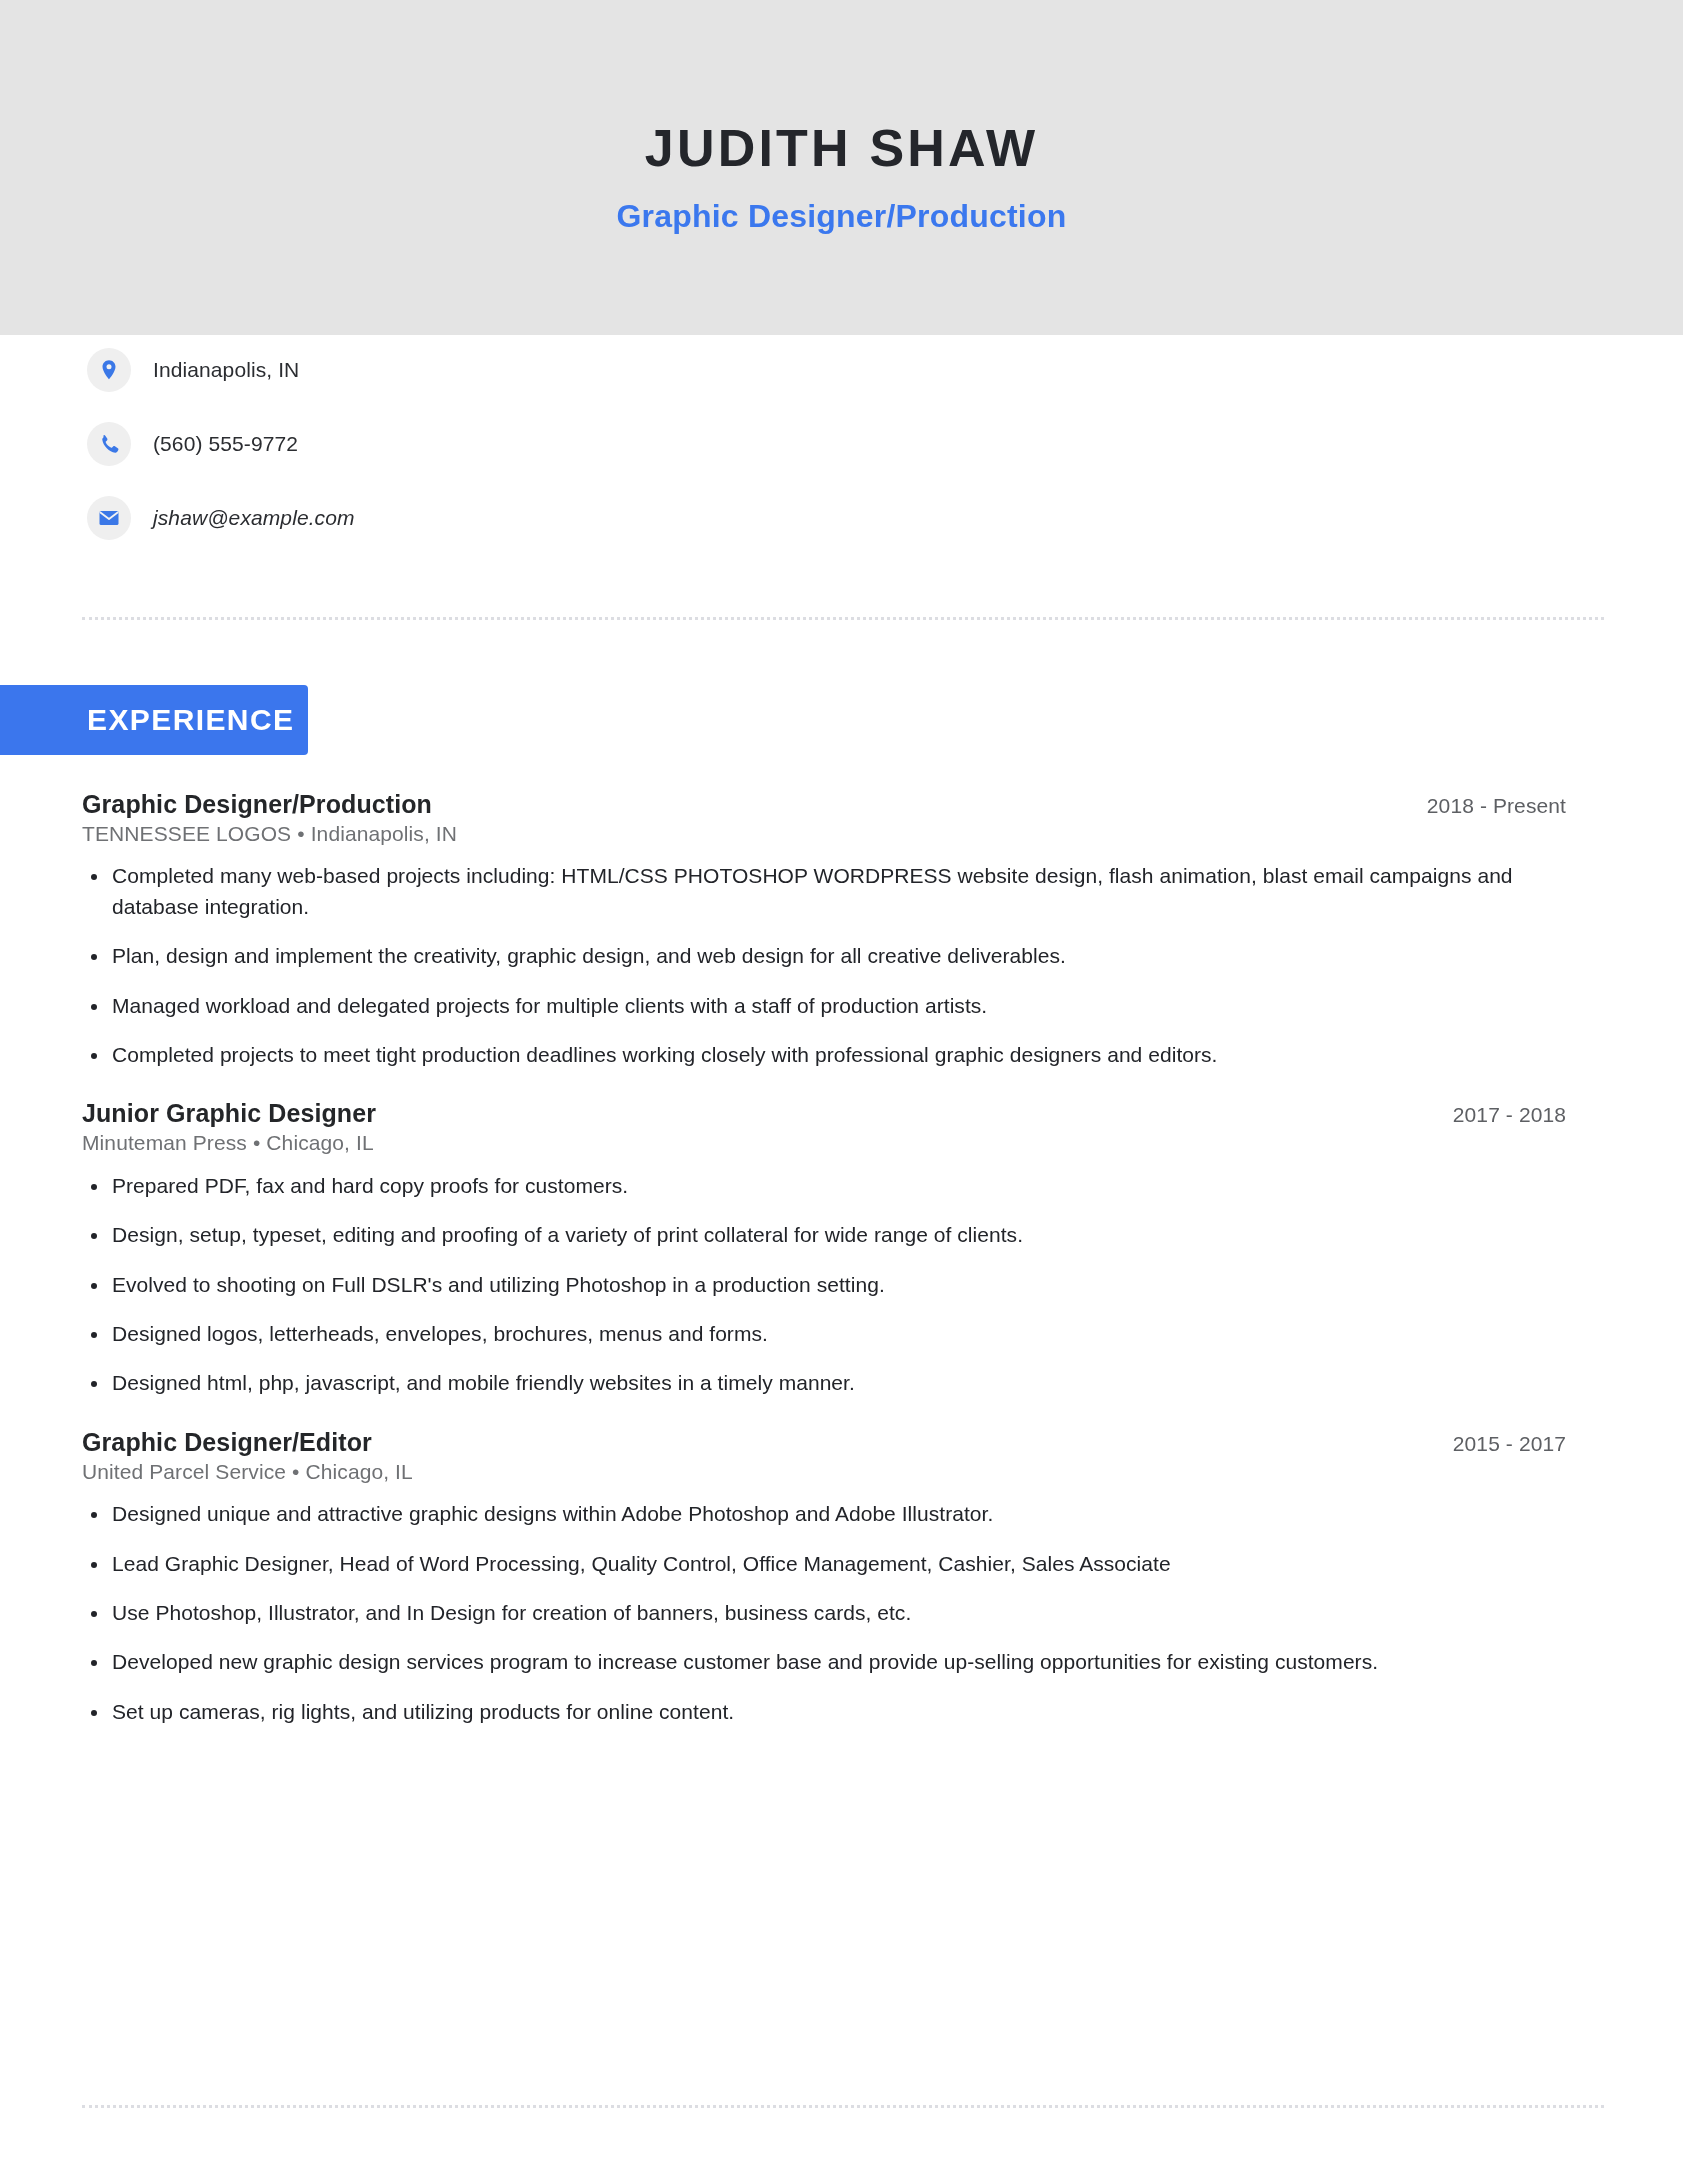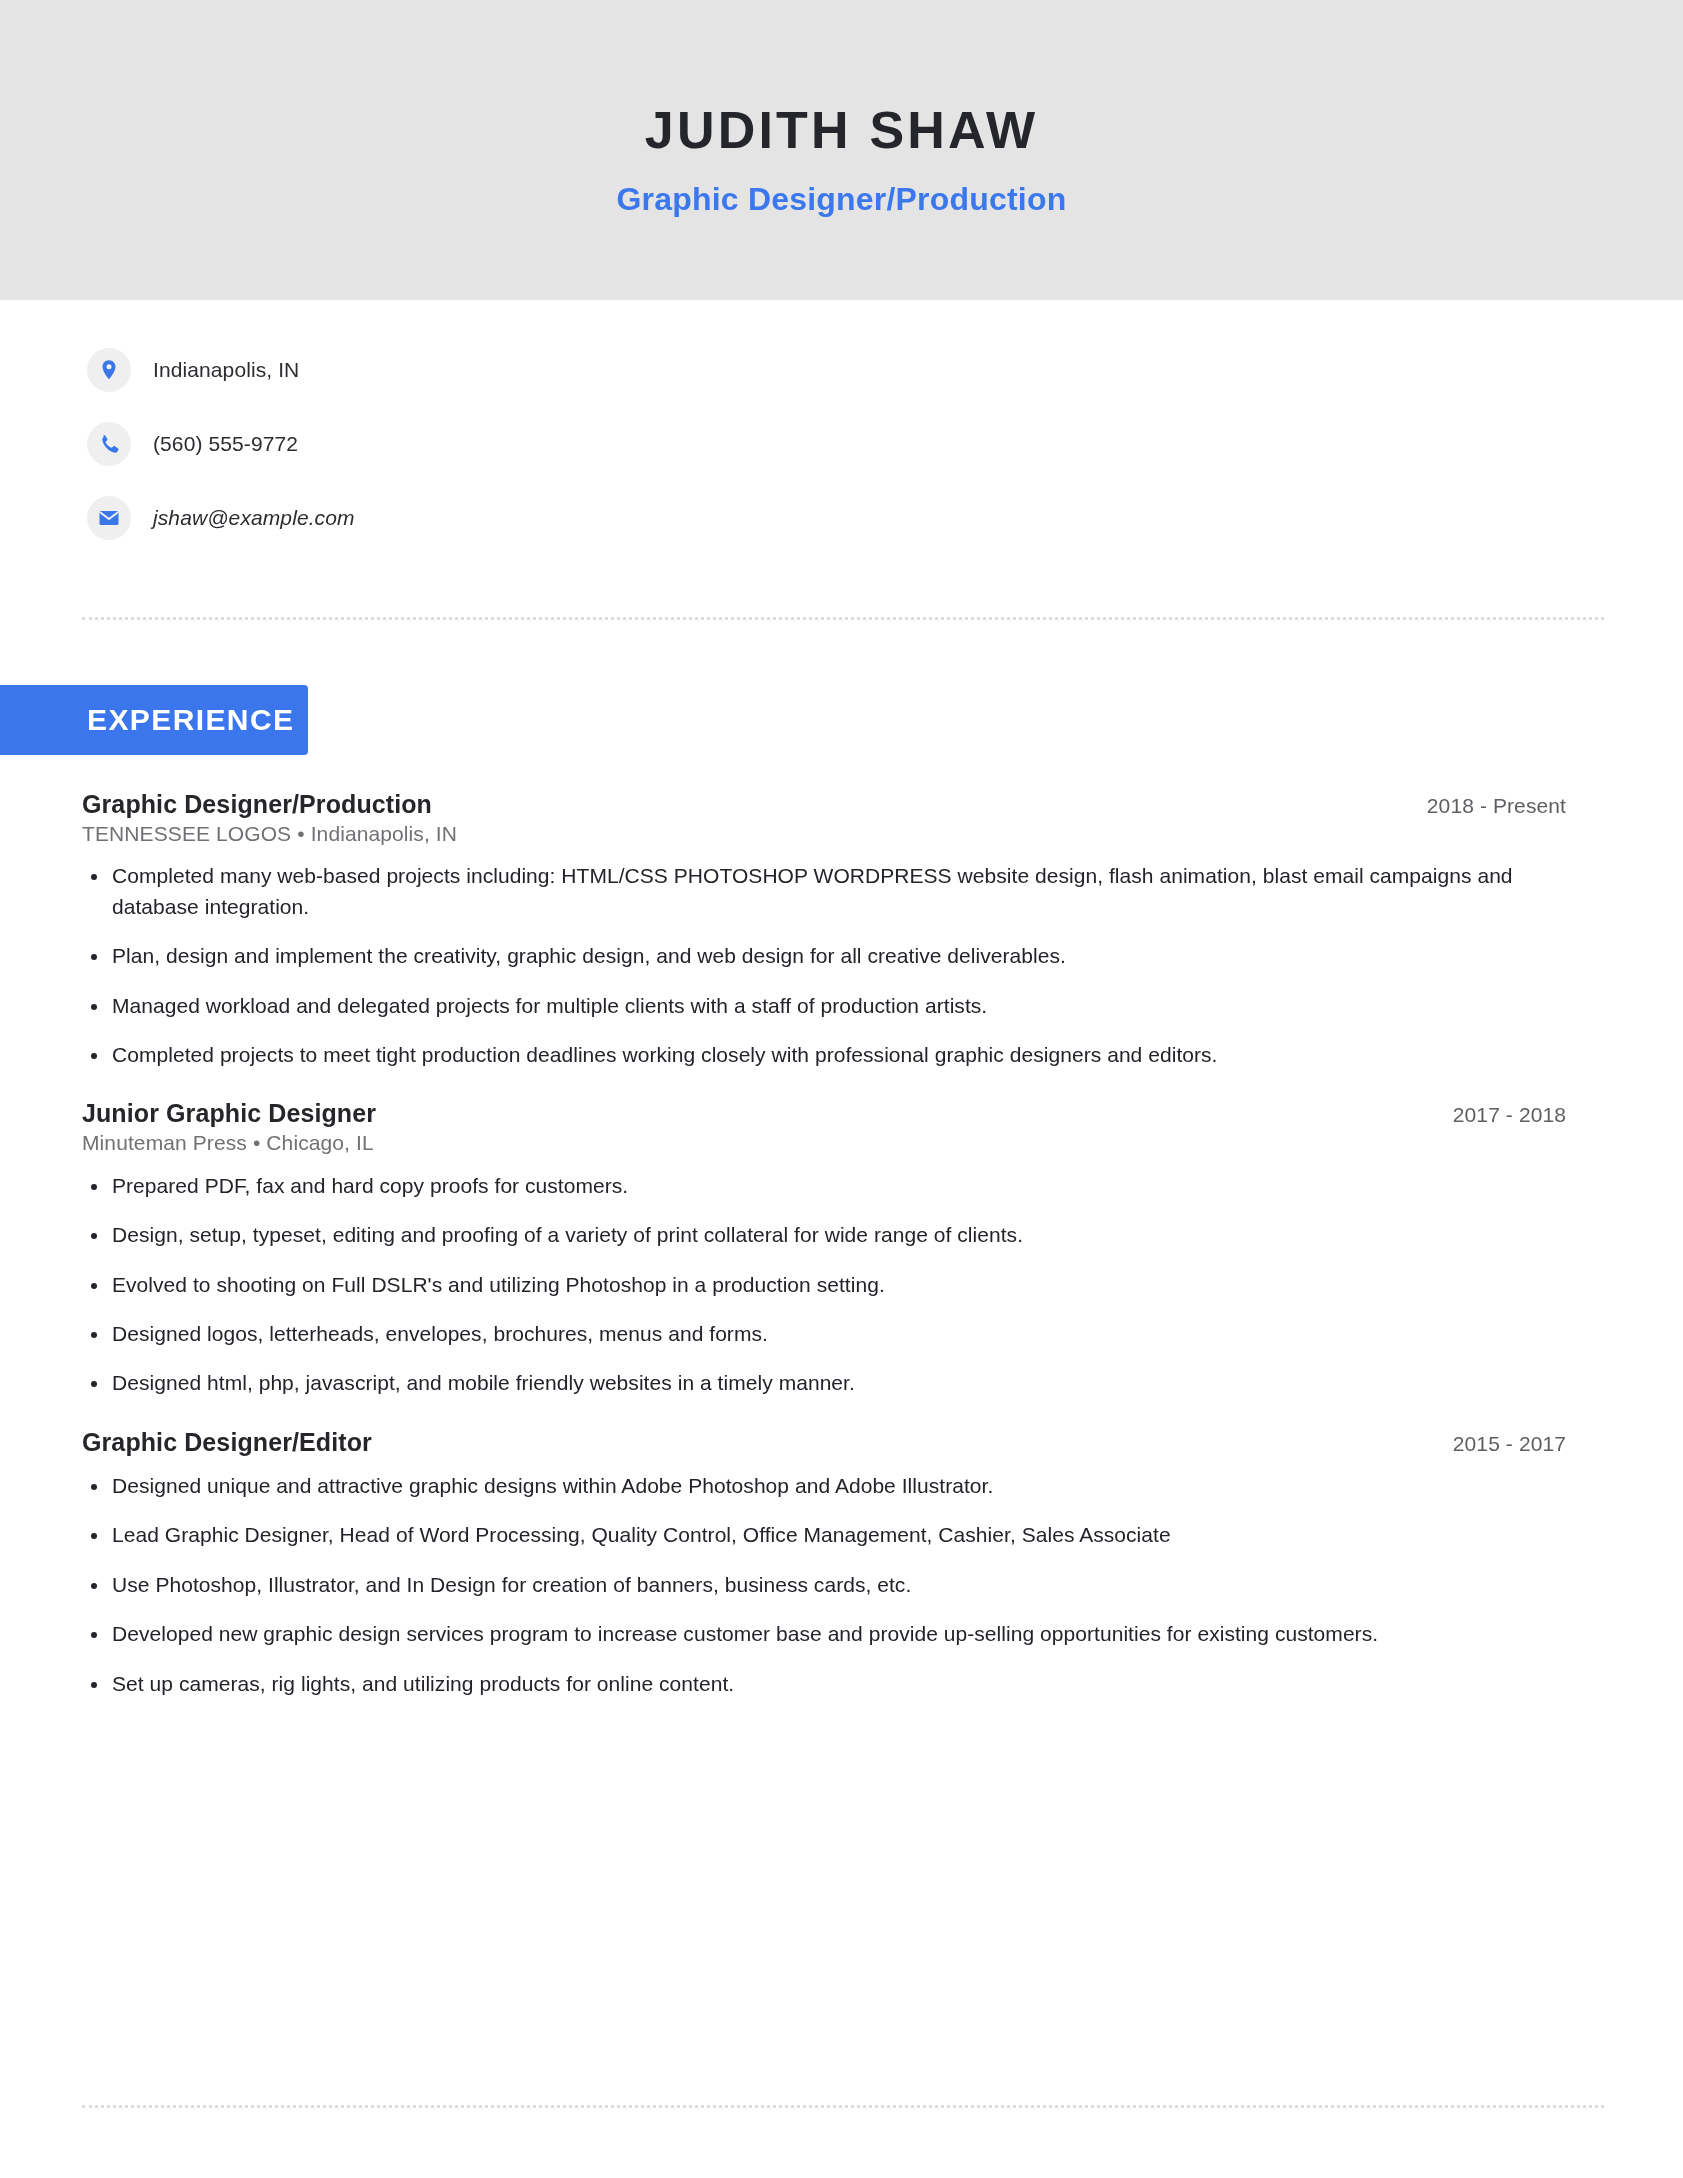--- a/index.html
+++ b/index.html
@@ -21,21 +21,21 @@
     height: 2178px;
     background: #ffffff;
   }
 
   
   .header-band {
     position: absolute;
     left: 0;
     top: 0;
     width: 1683px;
-    height: 300px;
+    height: 335px;
     background: #e4e4e4;
     display: flex;
     flex-direction: column;
     align-items: center;
     justify-content: center;
     box-sizing: border-box;
     padding-top: 20px;
   }
   .full-name {
     font-size: 52px;
@@ -276,20 +276,23 @@
       </ul>
     </div>
 
     <div class="job-spacer"></div>
 
     <div class="job">
       <div class="job-headline">
         <span class="job-position">Graphic Designer/Editor</span>
         <span class="job-dates">2015 - 2017</span>
       </div>
+      <div class="job-meta">
+        <span>United Parcel Service</span><span class="sep">•</span><span>Chicago, IL</span>
+      </div>
       <ul class="bullets">
         <li>Designed unique and attractive graphic designs within Adobe Photoshop and Adobe Illustrator.</li>
         <li>Lead Graphic Designer, Head of Word Processing, Quality Control, Office Management, Cashier, Sales Associate</li>
         <li>Use Photoshop, Illustrator, and In Design for creation of banners, business cards, etc.</li>
         <li>Developed new graphic design services program to increase customer base and provide up-selling opportunities for existing customers.</li>
         <li>Set up cameras, rig lights, and utilizing products for online content.</li>
       </ul>
     </div>
 
   </div>

